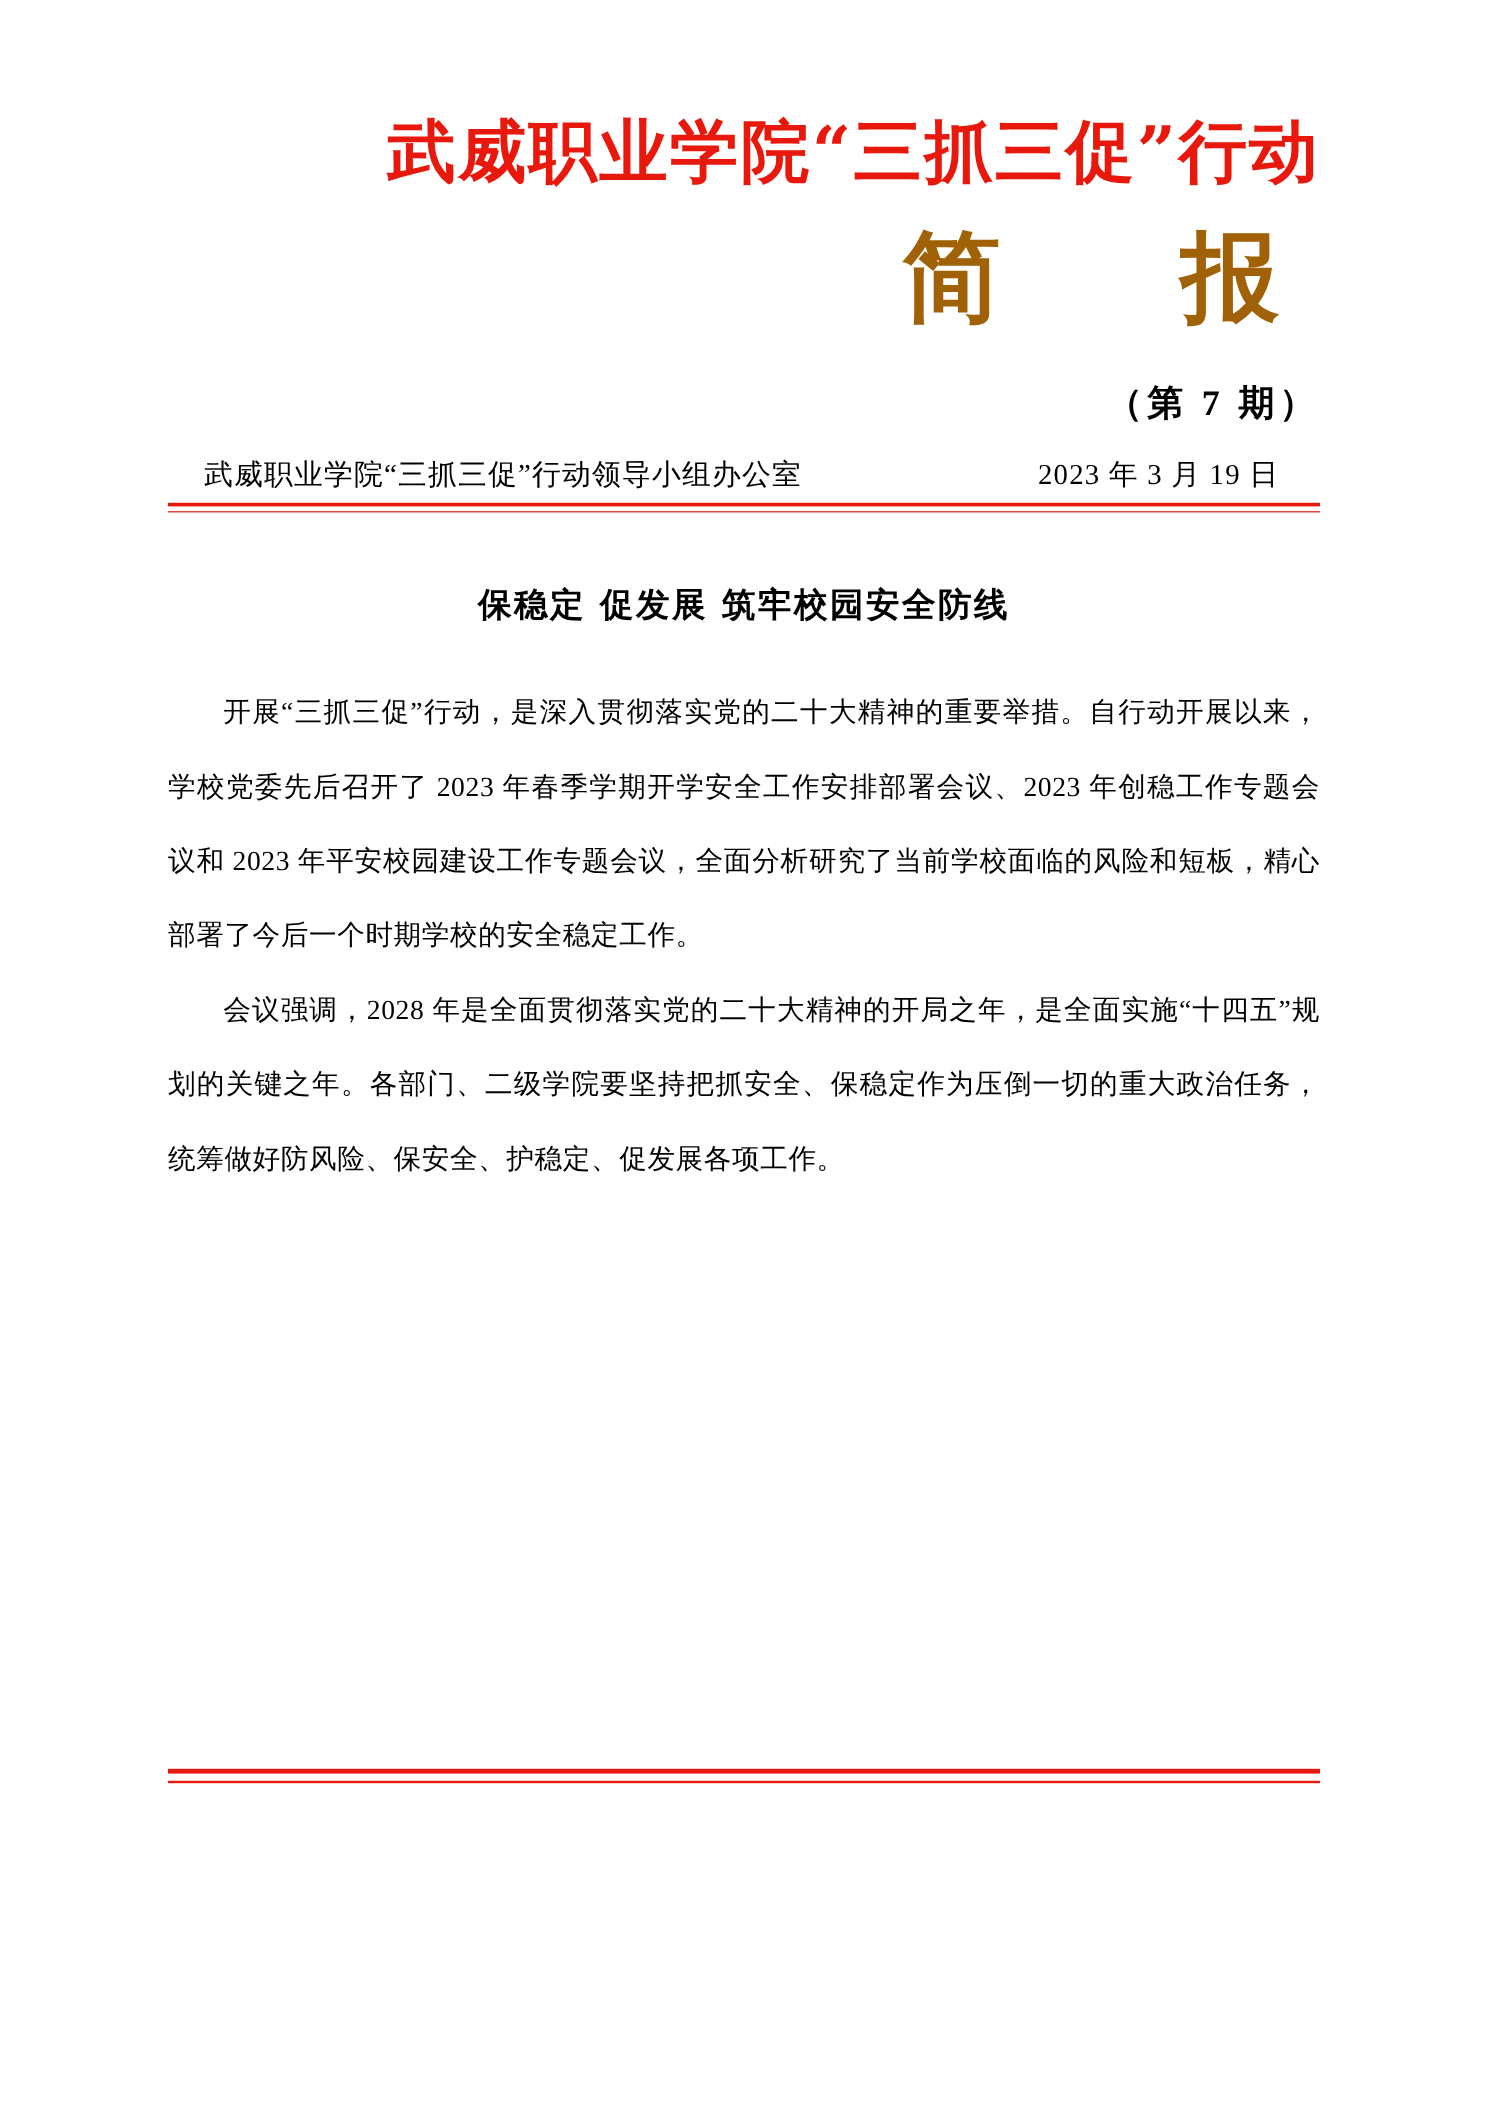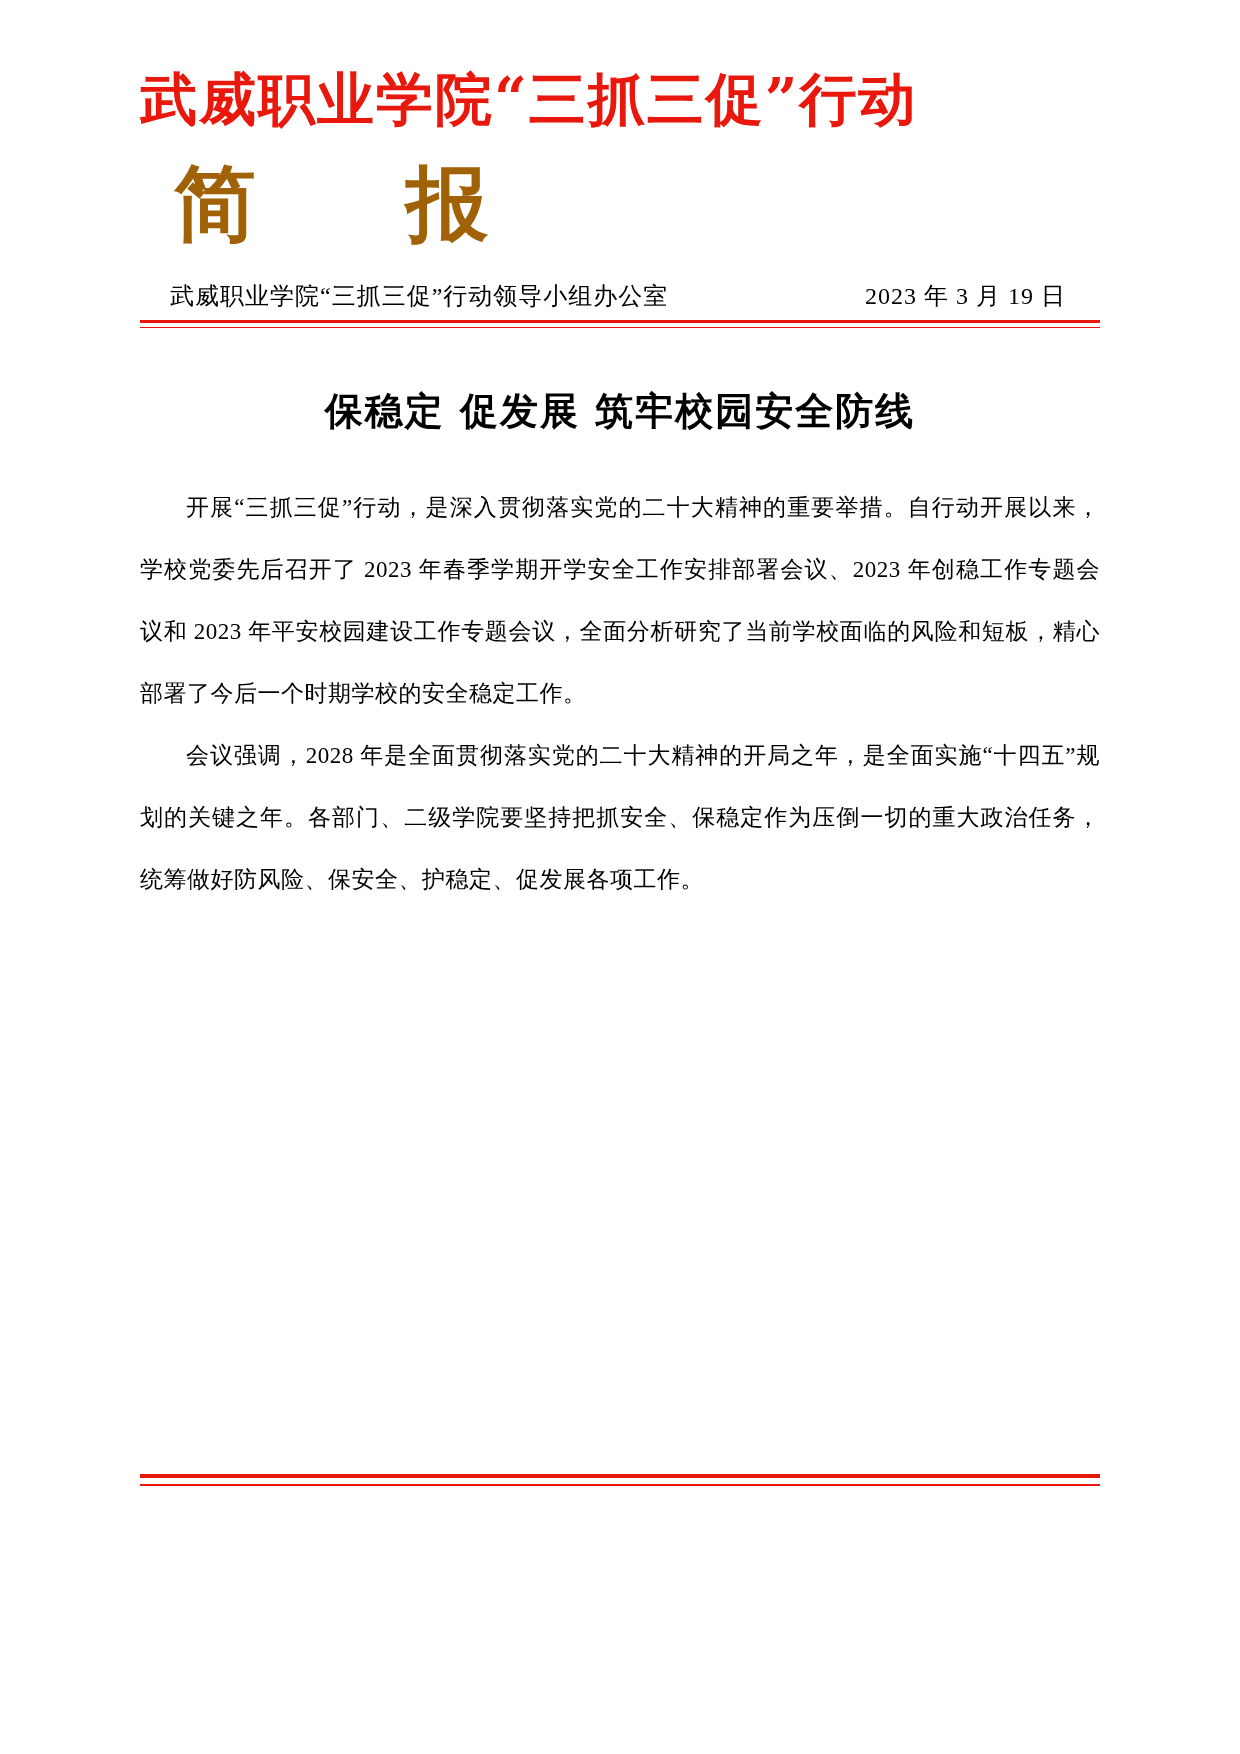--- a/index.html
+++ b/index.html
@@ -18,22 +18,22 @@
   .page {
     width: 1240px;
     height: 1754px;
     box-sizing: border-box;
     padding: 0 140px;
     position: relative;
   }
 
   
   .masthead {
-    padding-top: 66px;
-    text-align: left;
+    padding-top: 94px;
+    text-align: right;
   }
   .masthead-line1 {
     color: #e8180c;
     font-family: "DejaVu Serif", "Liberation Serif", serif;
     font-weight: bold;
     font-size: 57px;
     letter-spacing: 2px;
     line-height: 1.15;
     white-space: nowrap;
   }
@@ -83,21 +83,21 @@
     content: "";
     position: absolute;
     left: 0; right: 0;
     top: 4px;
     border-top: 1.5px solid #e8180c;
   }
 
   
   .article-title {
     text-align: center;
-    font-size: 38px;
+    font-size: 28px;
     font-weight: bold;
     letter-spacing: 2px;
     margin-top: 58px;
     font-family: "DejaVu Serif", "Liberation Serif", serif;
   }
   .body-text {
     margin-top: 40px;
     font-size: 23px;
     line-height: 62px;
     text-align: justify;
@@ -131,20 +131,21 @@
   }
 </style>
 </head>
 <body>
 
 <div class="page">
 
   <div class="masthead">
     <div class="masthead-line1">武威职业学院“三抓三促”行动</div>
     <div class="masthead-line2">简　报</div>
+    <div class="issue">（第 7 期）</div>
   </div>
 
   <div class="meta-row">
     <div class="meta-office">武威职业学院“三抓三促”行动领导小组办公室</div>
     <div class="meta-date">2023 年 3 月 19 日</div>
   </div>
 
   <div class="rule-double"></div>
 
   <div class="article-title">保稳定 促发展 筑牢校园安全防线</div>

